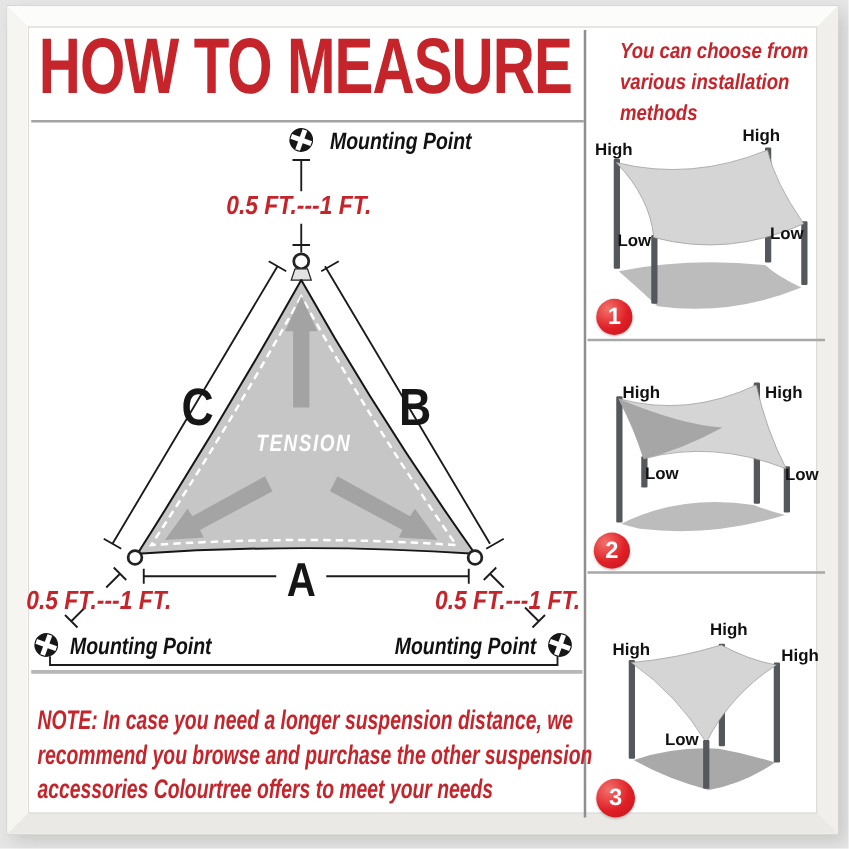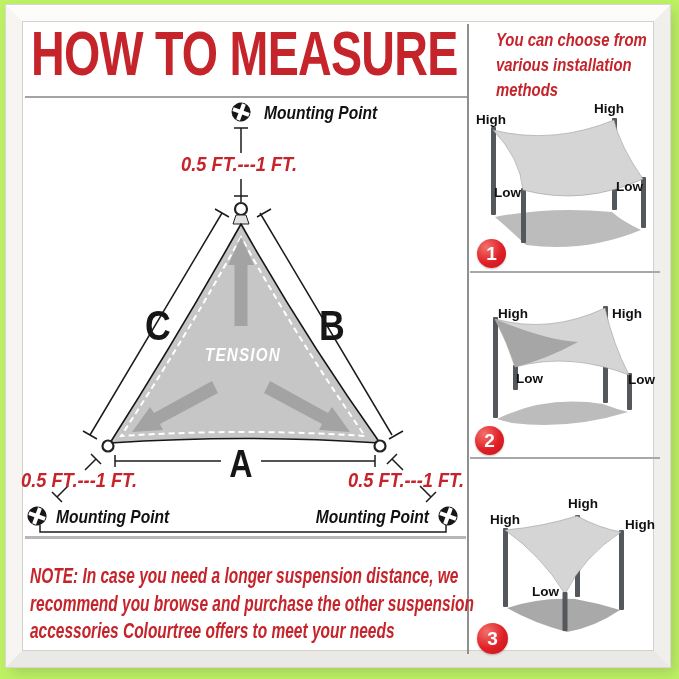--- a/index.html
+++ b/index.html
@@ -1,18 +1,18 @@
 <!DOCTYPE html>
 <html><head>
 <meta charset="utf-8">
 <style>
   html,body{margin:0;padding:0;background:#ffffff;}
   .canvas{
     position:relative;width:679px;height:679px;overflow:hidden;
-    background:#bef264;
+    background:#e5e5e5;
     font-family:"Liberation Sans", sans-serif;
   }
   .frame{
     position:absolute;left:6px;top:5px;width:632px;height:630px;
     background:#ffffff;
     border:16px solid;
     border-color:#fcfcfa #f0efeb #eae9e5 #f6f5f2;
     box-shadow:0 0 0 1px #d8d7d3, 5px 6px 12px rgba(60,60,55,.18), inset 0 0 0 1px #d2d1cd;
   }
   .title{

